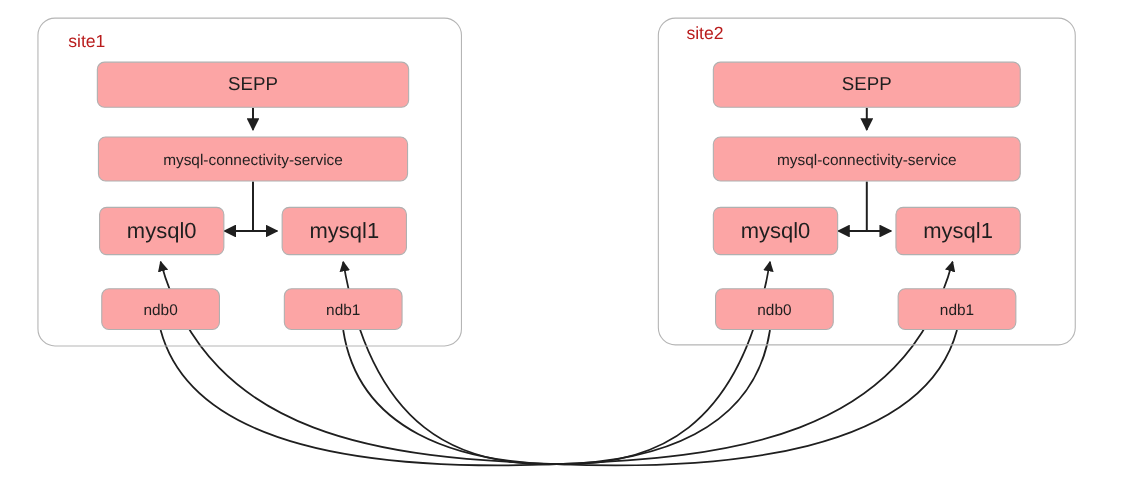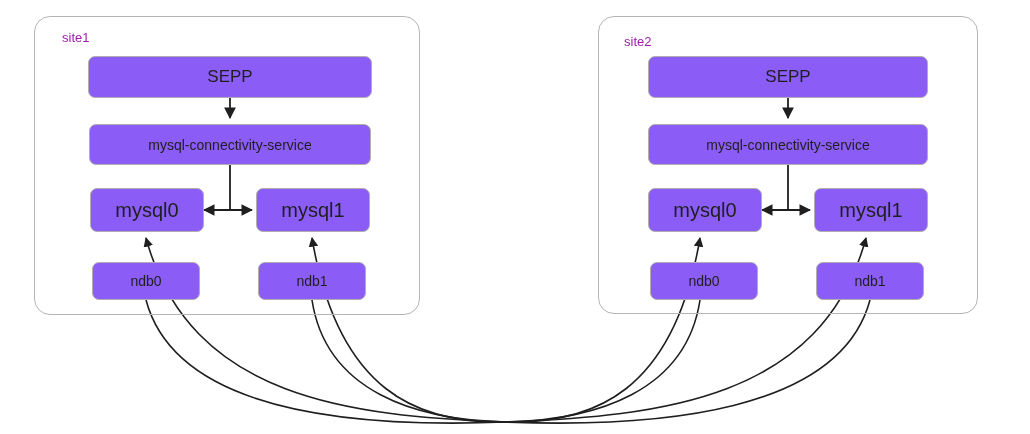--- a/index.html
+++ b/index.html
@@ -29,29 +29,29 @@
   }
   .site-container {
     position: absolute;
     box-sizing: border-box;
     border: 1px solid #b5b5b5;
     border-radius: 16px;
     background: transparent;
   }
   .site-label {
     position: absolute;
-    font-size: 13px;
-    color: #a21caf;
+    font-size: 16px;
+    color: #b91c1c;
     line-height: 1;
     white-space: nowrap;
   }
   .node {
     position: absolute;
     box-sizing: border-box;
-    background: #8b5cf6;
+    background: #fca5a5;
     border: 1px solid #b0b0b0;
     border-radius: 7px;
     display: flex;
     align-items: center;
     justify-content: center;
     color: #1f1f1f;
     white-space: nowrap;
   }
   .node-label {
     pointer-events: none;
@@ -130,21 +130,21 @@
 
   <div class="node ndb" style="left:92px; top:262px; width:108px; height:38px;">
     <span class="node-label">ndb0</span>
   </div>
 
   <div class="node ndb" style="left:258px; top:262px; width:108px; height:38px;">
     <span class="node-label">ndb1</span>
   </div>
 
   <div class="site-container" style="left:598px; top:16px; width:380px; height:298px;"></div>
-  <div class="site-label" style="left:624px; top:35px;">site2</div>
+  <div class="site-label" style="left:624px; top:23px;">site2</div>
 
   <div class="node sepp" style="left:648px; top:56px; width:280px; height:42px;">
     <span class="node-label">SEPP</span>
   </div>
 
   <div class="node svc" style="left:648px; top:124px; width:280px; height:41px;">
     <span class="node-label">mysql-connectivity-service</span>
   </div>
 
   <div class="node sql" style="left:648px; top:188px; width:114px; height:44px;">

